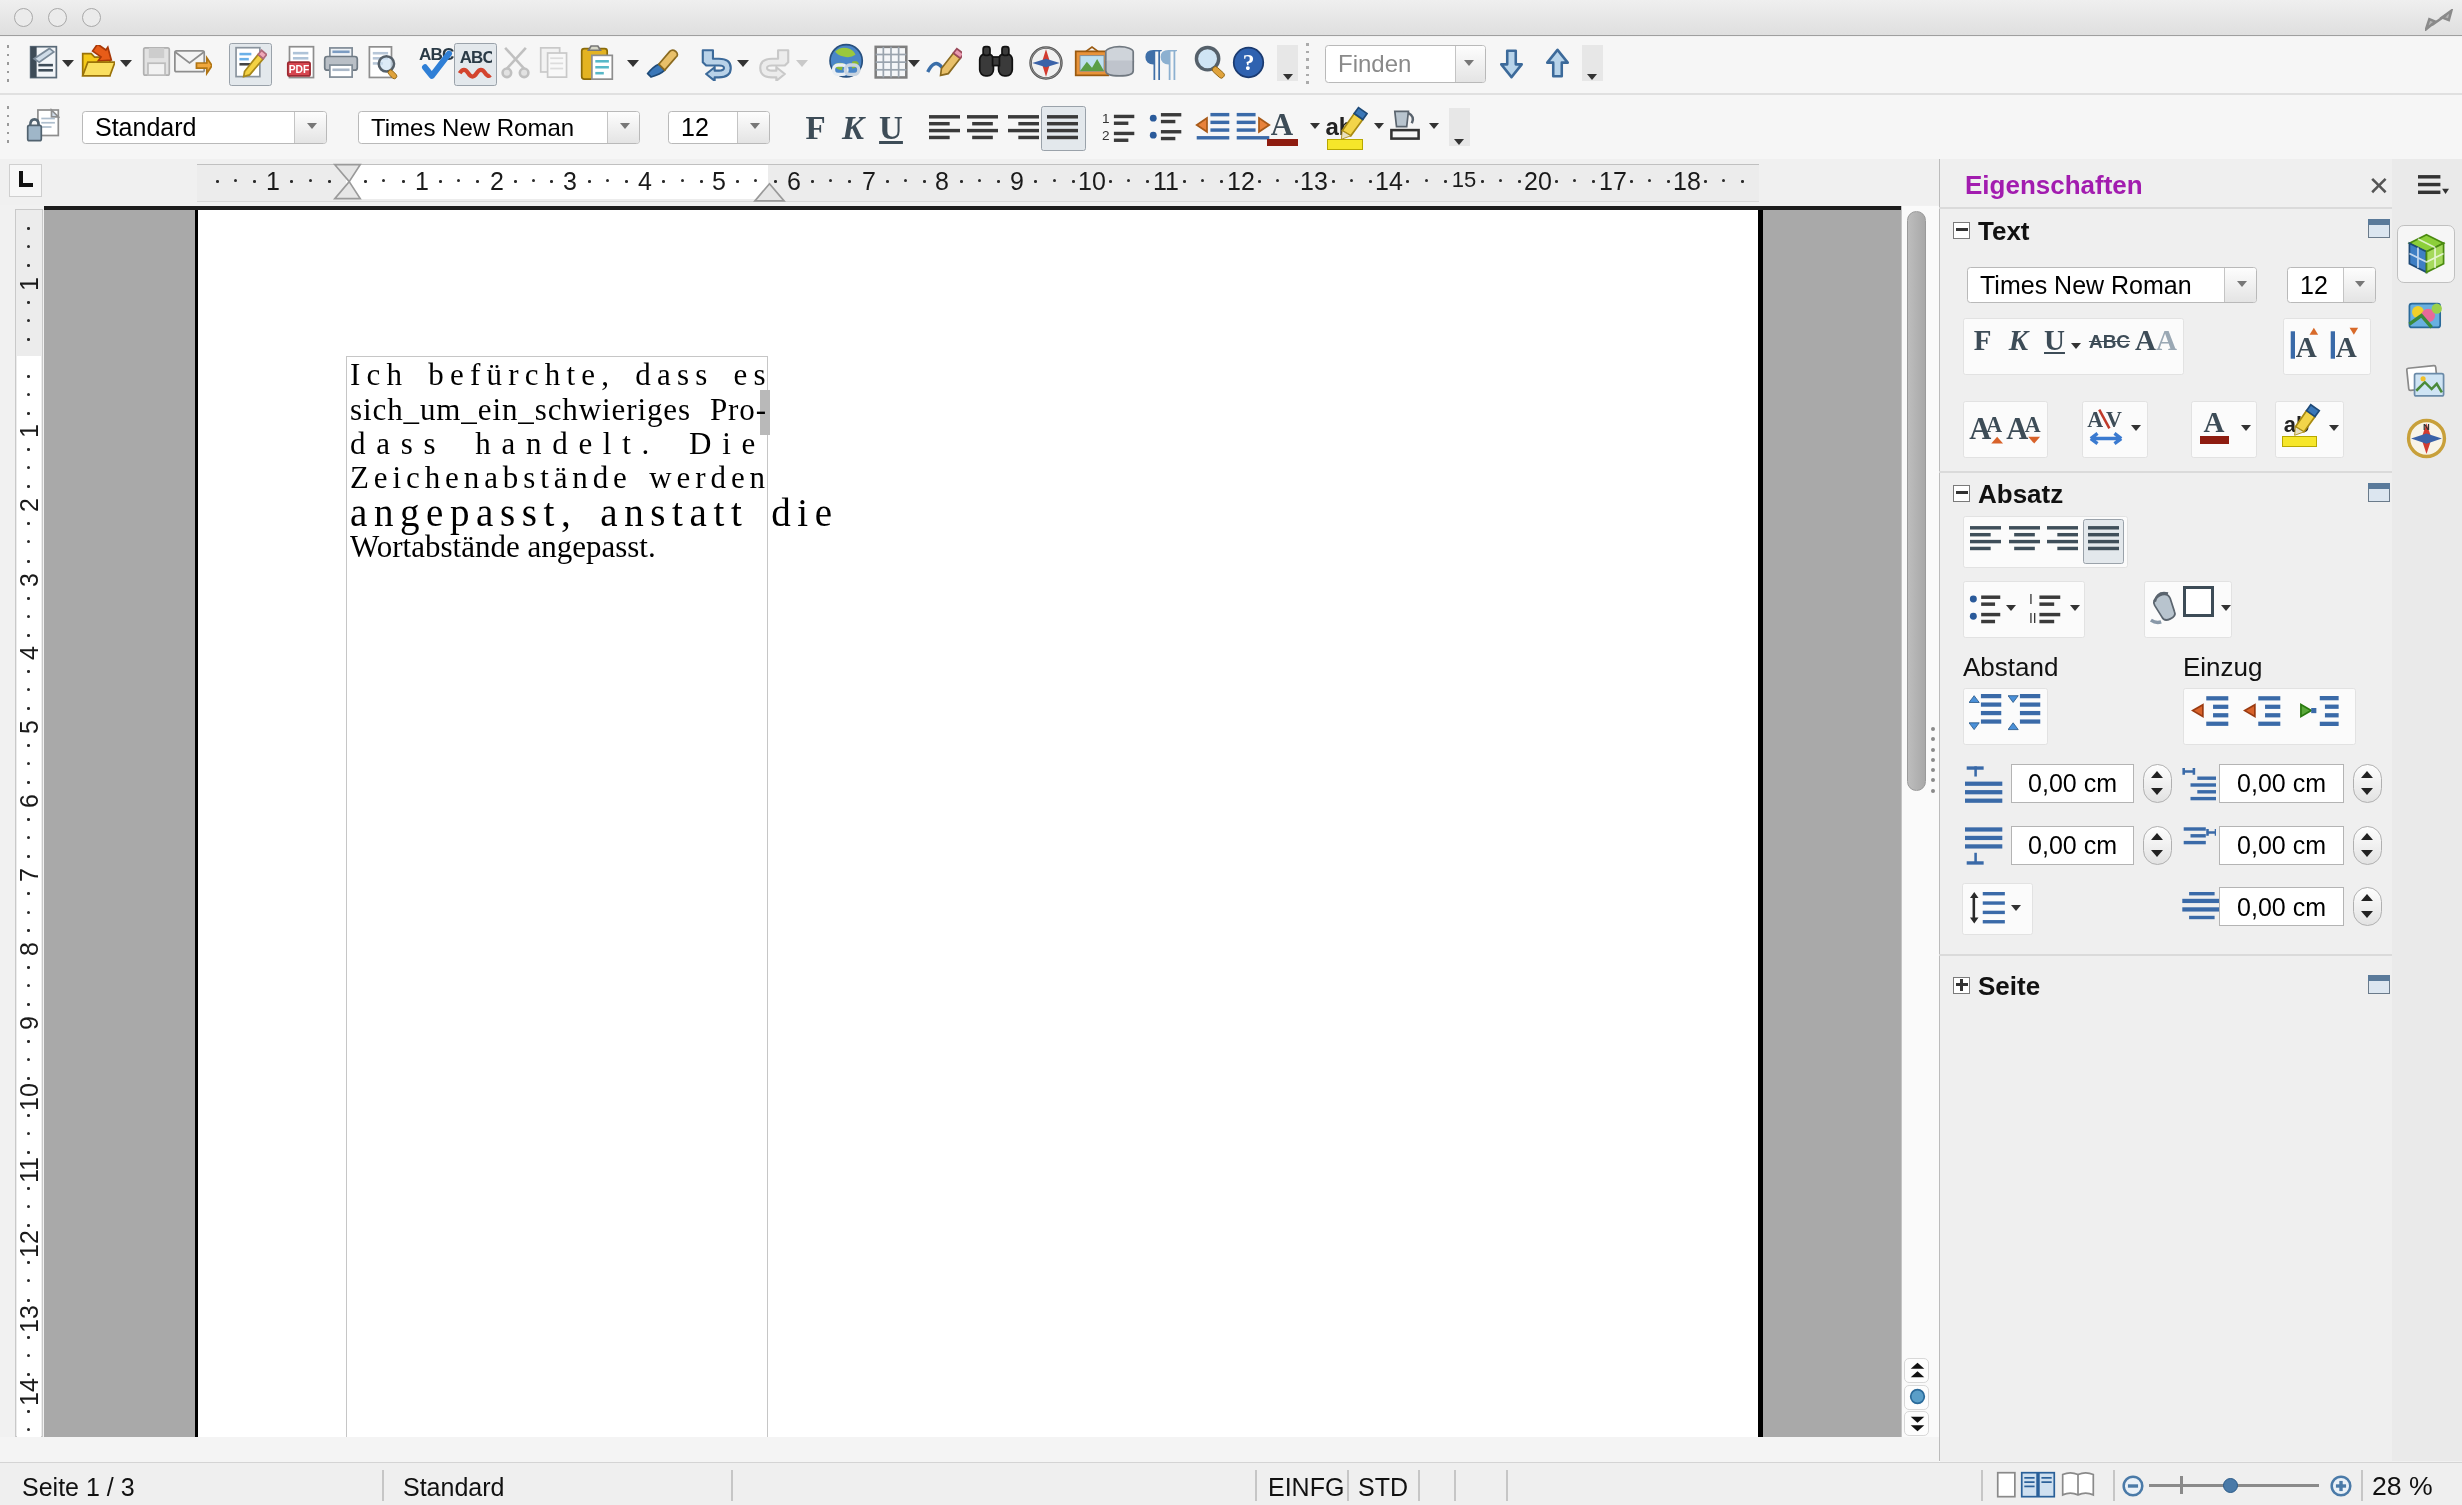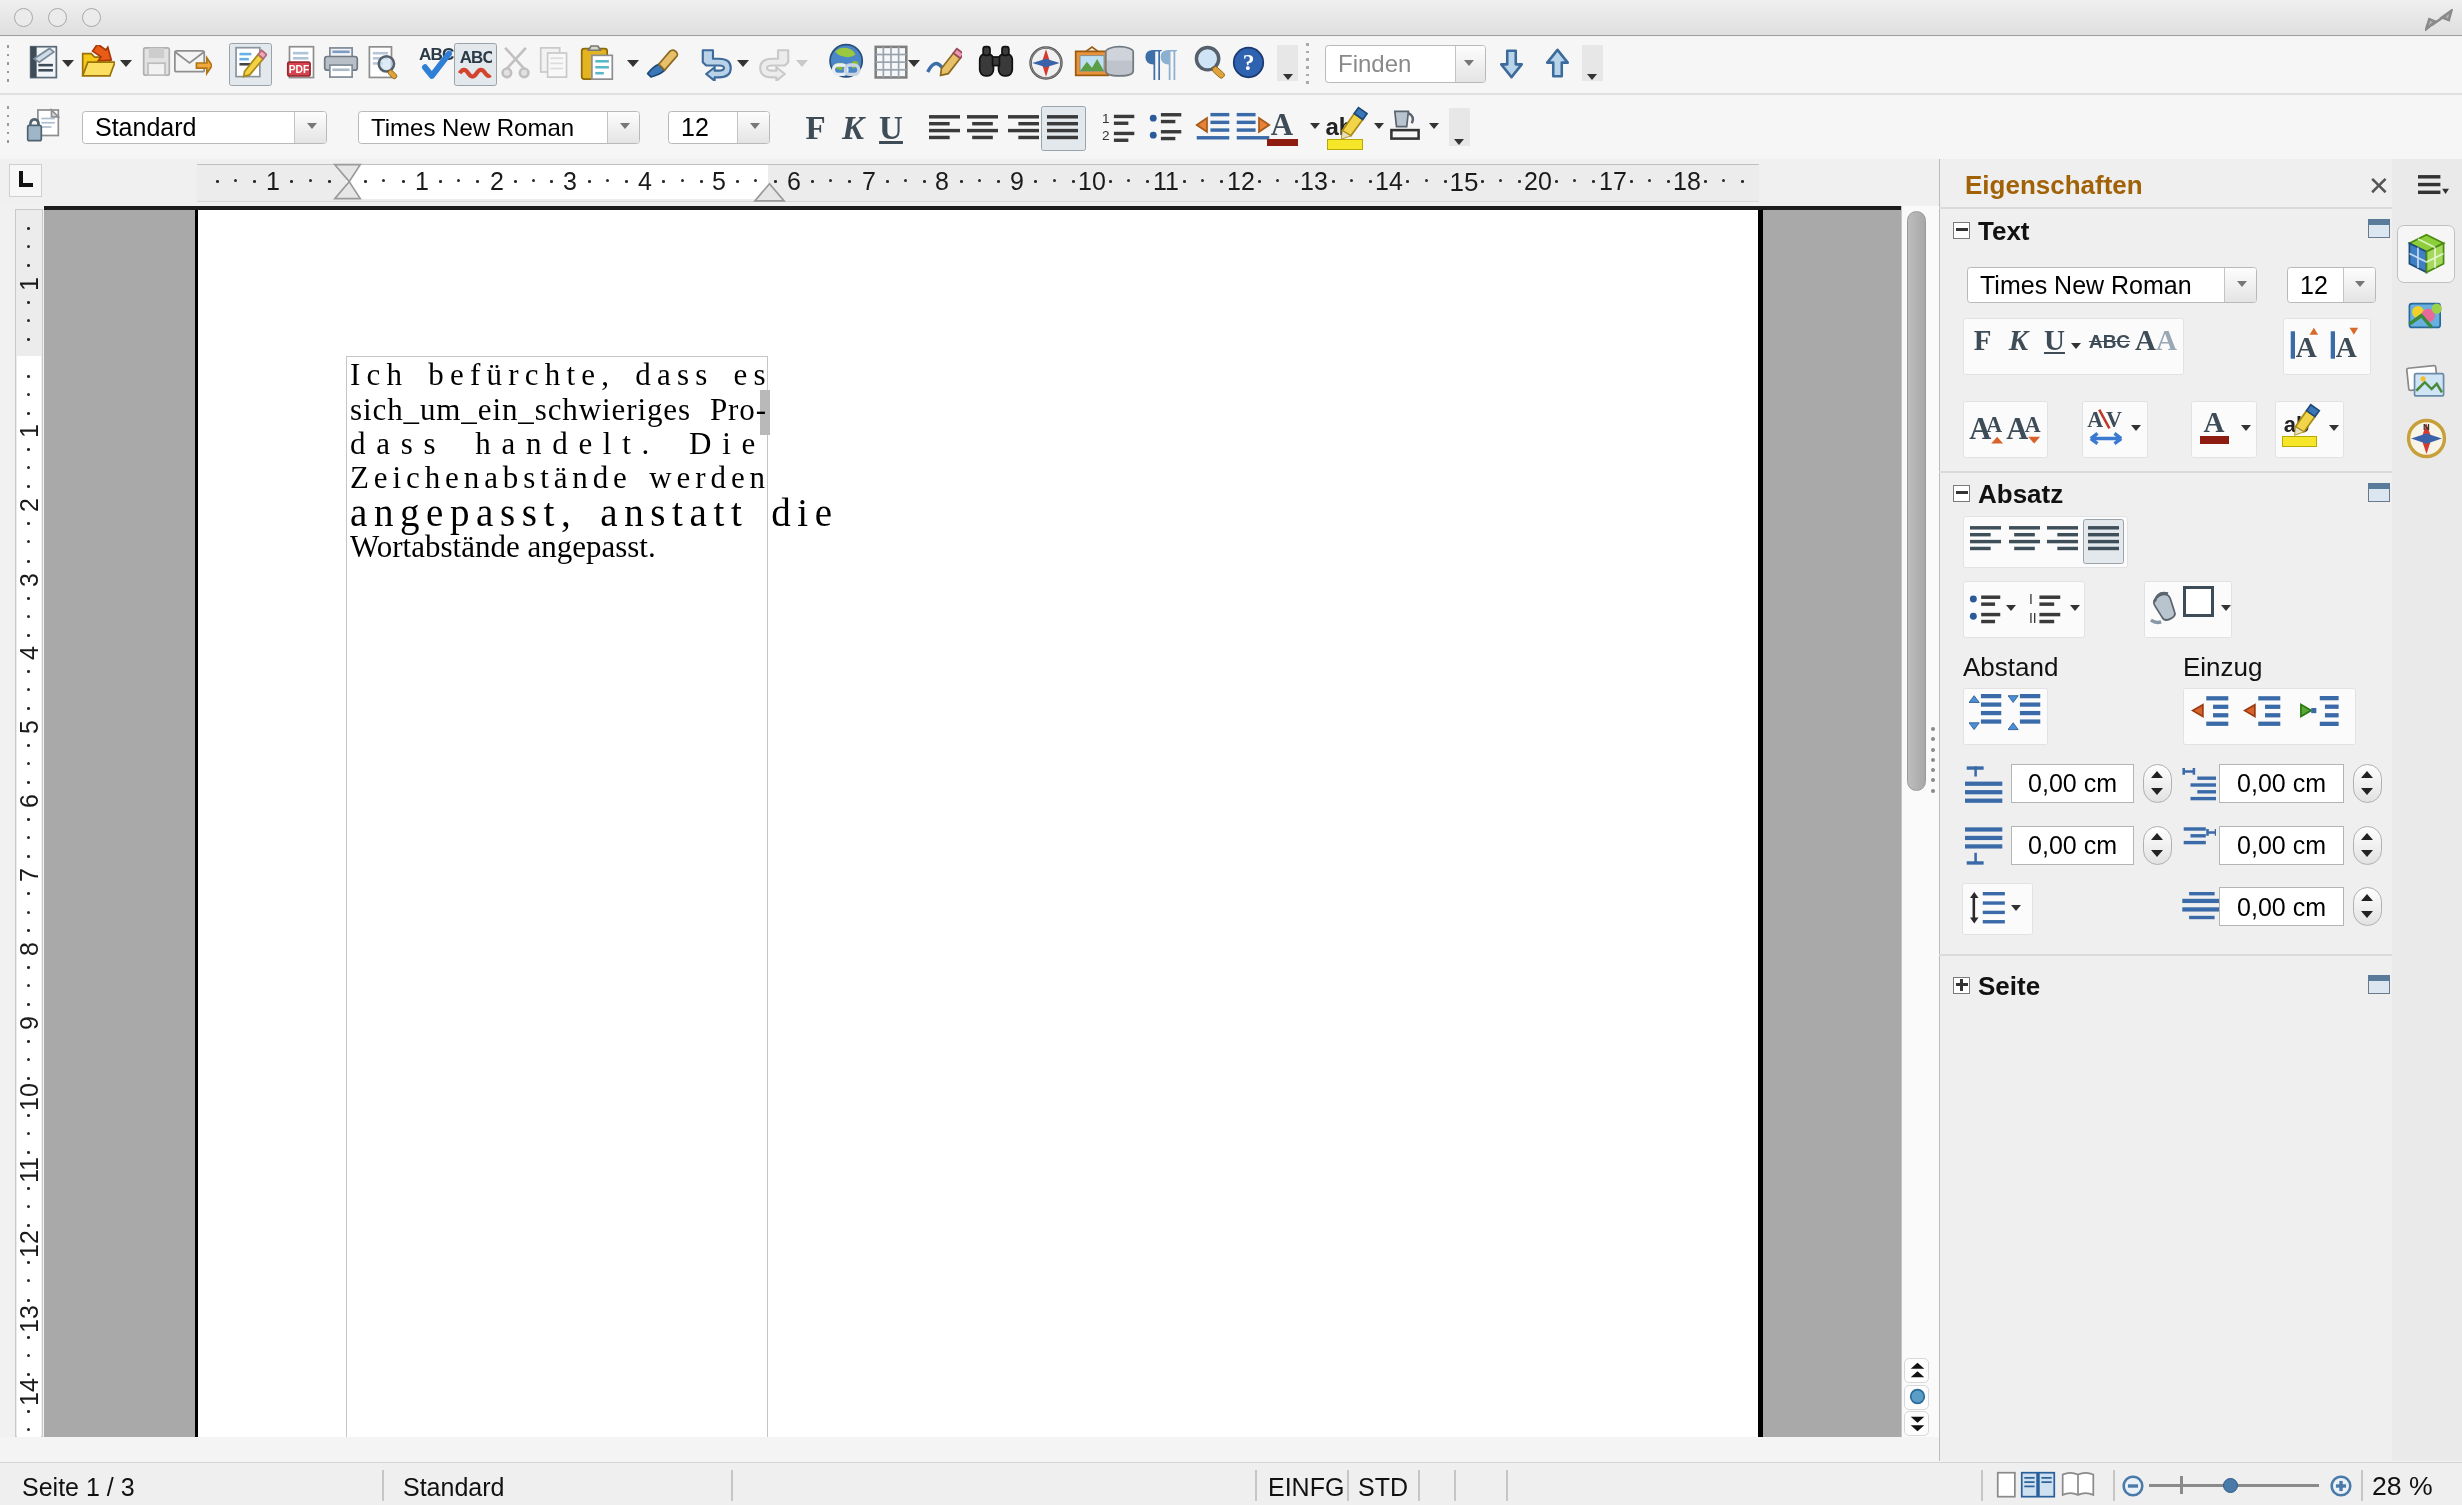--- a/index.html
+++ b/index.html
@@ -389,21 +389,21 @@
     <div class="abs" style="left:1276px;top:179px;width:3.4px;height:3.4px;background:#2a2a2a;border-radius:50%;"></div>
     <div class="abs" style="left:1295px;top:180px;width:2.6px;height:2.6px;background:#2a2a2a;border-radius:50%;"></div>
     <div class="abs" style="left:1295px;top:167px;width:38px;text-align:center;font-size:25px;color:#1a1a1a;">13</div>
     <div class="abs" style="left:1332px;top:180px;width:2.6px;height:2.6px;background:#2a2a2a;border-radius:50%;"></div>
     <div class="abs" style="left:1350px;top:179px;width:3.4px;height:3.4px;background:#2a2a2a;border-radius:50%;"></div>
     <div class="abs" style="left:1369px;top:180px;width:2.6px;height:2.6px;background:#2a2a2a;border-radius:50%;"></div>
     <div class="abs" style="left:1370px;top:167px;width:38px;text-align:center;font-size:25px;color:#1a1a1a;">14</div>
     <div class="abs" style="left:1406px;top:180px;width:2.6px;height:2.6px;background:#2a2a2a;border-radius:50%;"></div>
     <div class="abs" style="left:1425px;top:179px;width:3.4px;height:3.4px;background:#2a2a2a;border-radius:50%;"></div>
     <div class="abs" style="left:1444px;top:180px;width:2.6px;height:2.6px;background:#2a2a2a;border-radius:50%;"></div>
-    <div class="abs" style="left:1445px;top:167px;width:38px;text-align:center;font-size:26px;color:#1a1a1a;">15</div>
+    <div class="abs" style="left:1445px;top:167px;width:38px;text-align:center;font-size:22px;color:#1a1a1a;">15</div>
     <div class="abs" style="left:1481px;top:180px;width:2.6px;height:2.6px;background:#2a2a2a;border-radius:50%;"></div>
     <div class="abs" style="left:1499px;top:179px;width:3.4px;height:3.4px;background:#2a2a2a;border-radius:50%;"></div>
     <div class="abs" style="left:1518px;top:180px;width:2.6px;height:2.6px;background:#2a2a2a;border-radius:50%;"></div>
     <div class="abs" style="left:1519px;top:167px;width:38px;text-align:center;font-size:25px;color:#1a1a1a;">20</div>
     <div class="abs" style="left:1555px;top:180px;width:2.6px;height:2.6px;background:#2a2a2a;border-radius:50%;"></div>
     <div class="abs" style="left:1573px;top:179px;width:3.4px;height:3.4px;background:#2a2a2a;border-radius:50%;"></div>
     <div class="abs" style="left:1592px;top:180px;width:2.6px;height:2.6px;background:#2a2a2a;border-radius:50%;"></div>
     <div class="abs" style="left:1594px;top:167px;width:38px;text-align:center;font-size:25px;color:#1a1a1a;">17</div>
     <div class="abs" style="left:1630px;top:180px;width:2.6px;height:2.6px;background:#2a2a2a;border-radius:50%;"></div>
     <div class="abs" style="left:1648px;top:179px;width:3.4px;height:3.4px;background:#2a2a2a;border-radius:50%;"></div>
@@ -522,21 +522,21 @@
 <div class="abs" style="left:0;top:1437px;width:1939px;height:25px;background:#f4f4f4;"></div>
 <div class="abs" style="left:1931px;top:727px;width:4.3px;height:4.3px;background:#8a8a8a;border-radius:50%;"></div>
 <div class="abs" style="left:1931px;top:737px;width:4.3px;height:4.3px;background:#8a8a8a;border-radius:50%;"></div>
 <div class="abs" style="left:1931px;top:748px;width:4.3px;height:4.3px;background:#8a8a8a;border-radius:50%;"></div>
 <div class="abs" style="left:1931px;top:758px;width:4.3px;height:4.3px;background:#8a8a8a;border-radius:50%;"></div>
 <div class="abs" style="left:1931px;top:768px;width:4.3px;height:4.3px;background:#8a8a8a;border-radius:50%;"></div>
 <div class="abs" style="left:1931px;top:778px;width:4.3px;height:4.3px;background:#8a8a8a;border-radius:50%;"></div>
 <div class="abs" style="left:1931px;top:789px;width:4.3px;height:4.3px;background:#8a8a8a;border-radius:50%;"></div>
 <div class="abs" style="left:1939px;top:159px;width:523px;height:1302px;background:#efefef;border-left:1.7px solid #bcbcbc;box-sizing:border-box;"></div>
 <div class="abs" style="left:2392px;top:159px;width:70px;height:1302px;background:#eaeaea;"></div>
-<div class="abs" style="left:1965px;top:170px;font-size:26px;font-weight:bold;color:#a16207;">Eigenschaften</div>
+<div class="abs" style="left:1965px;top:170px;font-size:26px;font-weight:bold;color:#a21caf;">Eigenschaften</div>
 <div class="abs" style="left:2368px;top:171px;font-size:26px;color:#555;">✕</div>
 <svg class="abs" style="left:2418px;top:175px;" width="31" height="26" viewBox="0 0 36 30">
       <g fill="#333">
         <rect x="0" y="0" width="26" height="4"></rect>
         <rect x="0" y="9" width="26" height="4"></rect>
         <rect x="0" y="18" width="26" height="4"></rect>
         <path d="M28 16 L36 16 L32 22 Z"></path>
       </g>
     </svg>
 <div class="abs" style="left:1939px;top:207px;width:453px;height:1.7px;background:#dadada;"></div>

